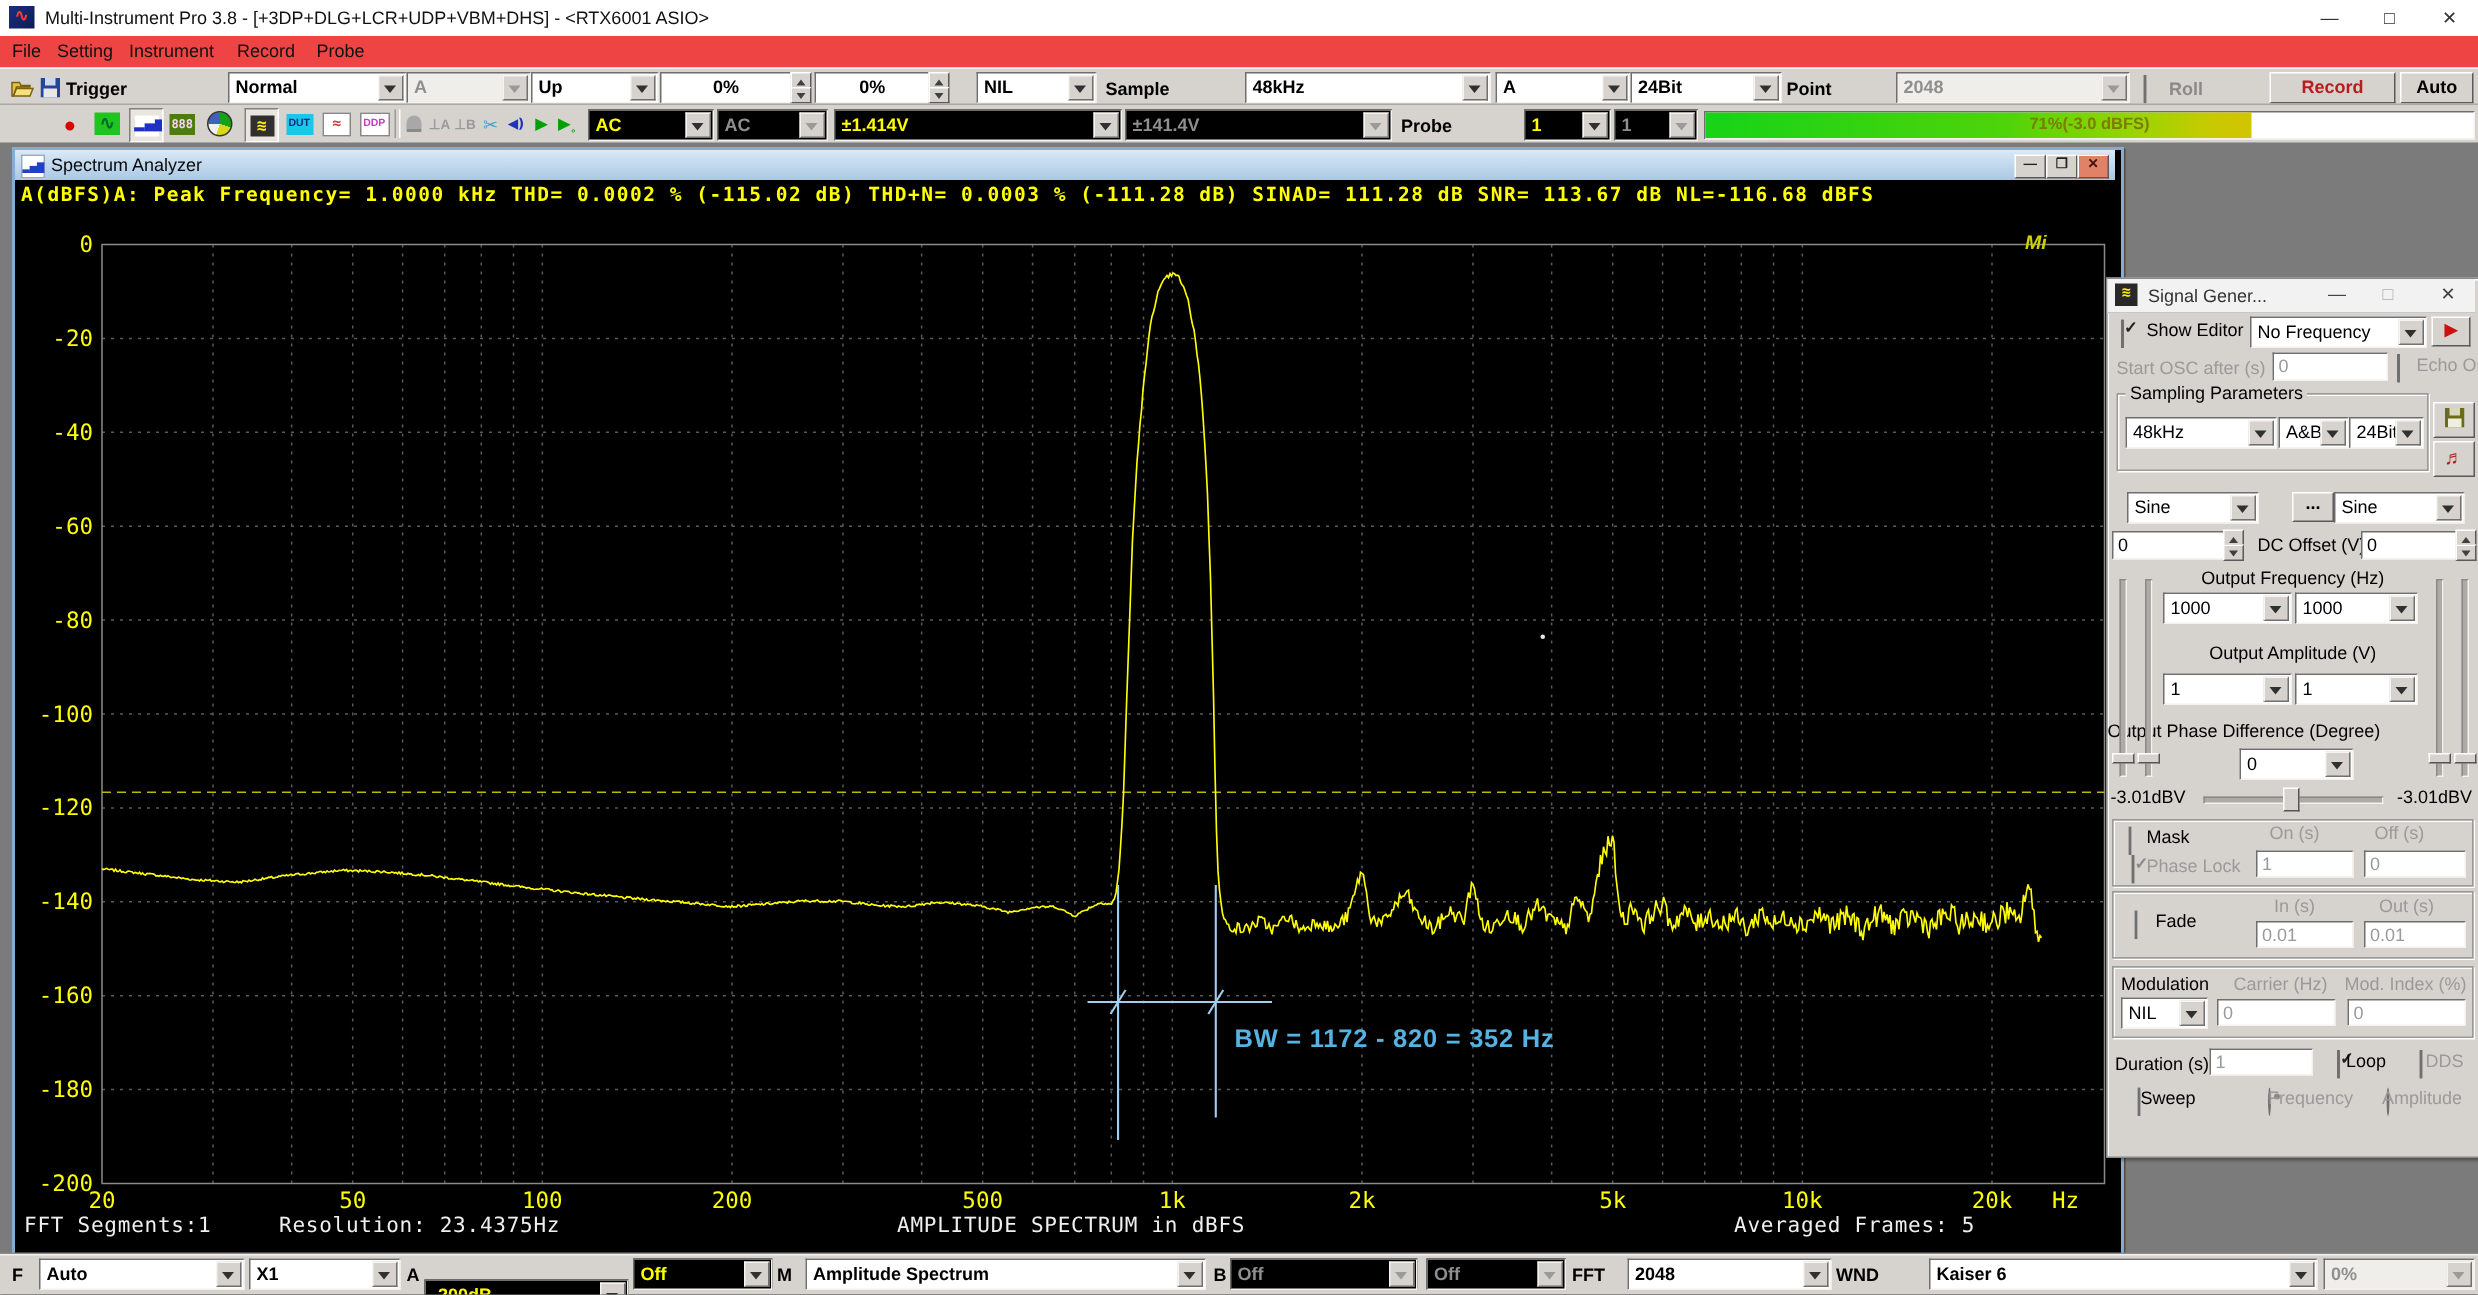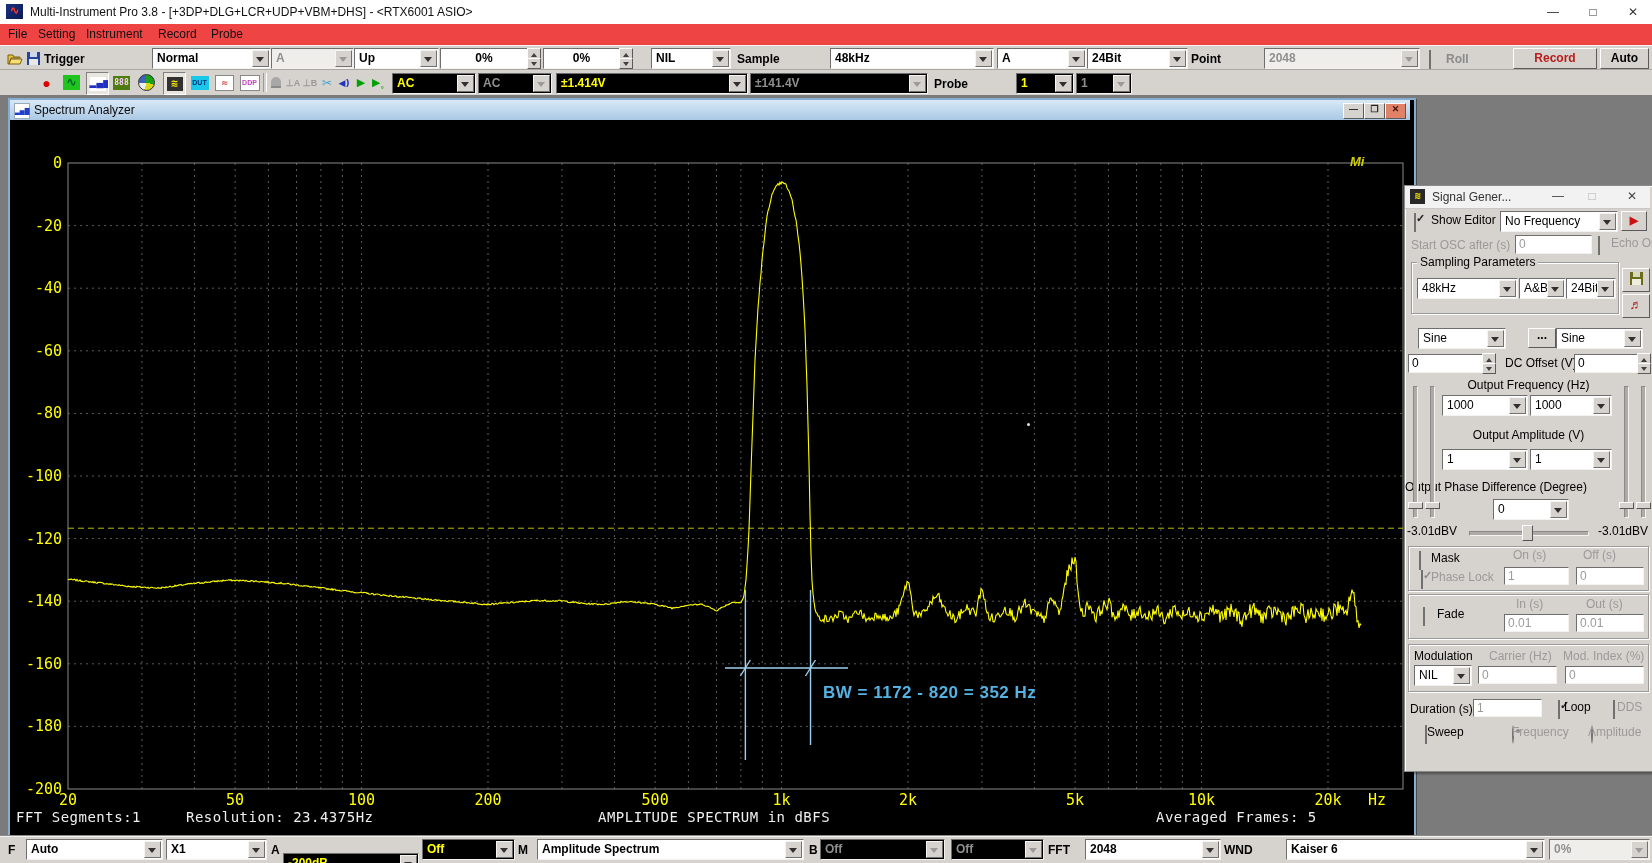--- a/index.html
+++ b/index.html
@@ -250,31 +250,38 @@
   </div>
   <span class="abs tlabel" style="left:934px;top:7px;">Probe</span>
   <div class="abs combo blk" style="left:1016px;top:3px;width:56px;">
     <span class="cv">1</span>
       <span class="ca"></span>
   </div>
   <div class="abs combo blk dis" style="left:1076px;top:3px;width:54px;">
     <span class="cv">1</span>
       <span class="ca"></span>
   </div>
+  <div class="abs" id="meter" style="left:1136px;width:512px;">
+    <div id="meter-fill" style="width: 71%;"></div>
+    <div id="meter-text">71%(-3.0 dBFS)</div>
+  </div>
 </div>
 
 <div class="abs" id="mdi">
 
   <div class="abs" id="sa-win">
     <div class="abs" id="sa-title">
       <div class="abs" id="sa-ico">▂▄▆</div>
       <span class="abs" id="sa-title-text">Spectrum Analyzer</span>
       <span class="abs sa-btn" style="right:46px;">—</span>
       <span class="abs sa-btn" style="right:25px;">❐</span>
       <span class="abs sa-btn close" style="right:4px;">✕</span>
+    </div>
+    <div class="abs" id="sa-meas">
+      <span>A(dBFS)A: Peak Frequency=  1.0000 kHz  THD=  0.0002 % (-115.02 dB)  THD+N=  0.0003 % (-111.28 dB)  SINAD= 111.28 dB  SNR= 113.67 dB  NL=-116.68 dBFS</span>
     </div>
     <div class="abs" id="sa-body">
       <svg id="plot-svg" width="1400" height="690" style="position:absolute;left:0;top:0;">
           <line x1="131.9583288033861" y1="21" x2="131.9583288033861" y2="647" stroke="#5a5a5a" stroke-dasharray="2 4"></line>
           <line x1="184.4325981788721" y1="21" x2="184.4325981788721" y2="647" stroke="#5a5a5a" stroke-dasharray="2 4"></line>
           <line x1="225.1348036422558" y1="21" x2="225.1348036422558" y2="647" stroke="#5a5a5a" stroke-dasharray="2 4"></line>
           <line x1="258.39092698225824" y1="21" x2="258.39092698225824" y2="647" stroke="#5a5a5a" stroke-dasharray="2 4"></line>
           <line x1="286.50857862711575" y1="21" x2="286.50857862711575" y2="647" stroke="#5a5a5a" stroke-dasharray="2 4"></line>
           <line x1="310.8651963577442" y1="21" x2="310.8651963577442" y2="647" stroke="#5a5a5a" stroke-dasharray="2 4"></line>
           <line x1="332.34925578564435" y1="21" x2="332.34925578564435" y2="647" stroke="#5a5a5a" stroke-dasharray="2 4"></line>

